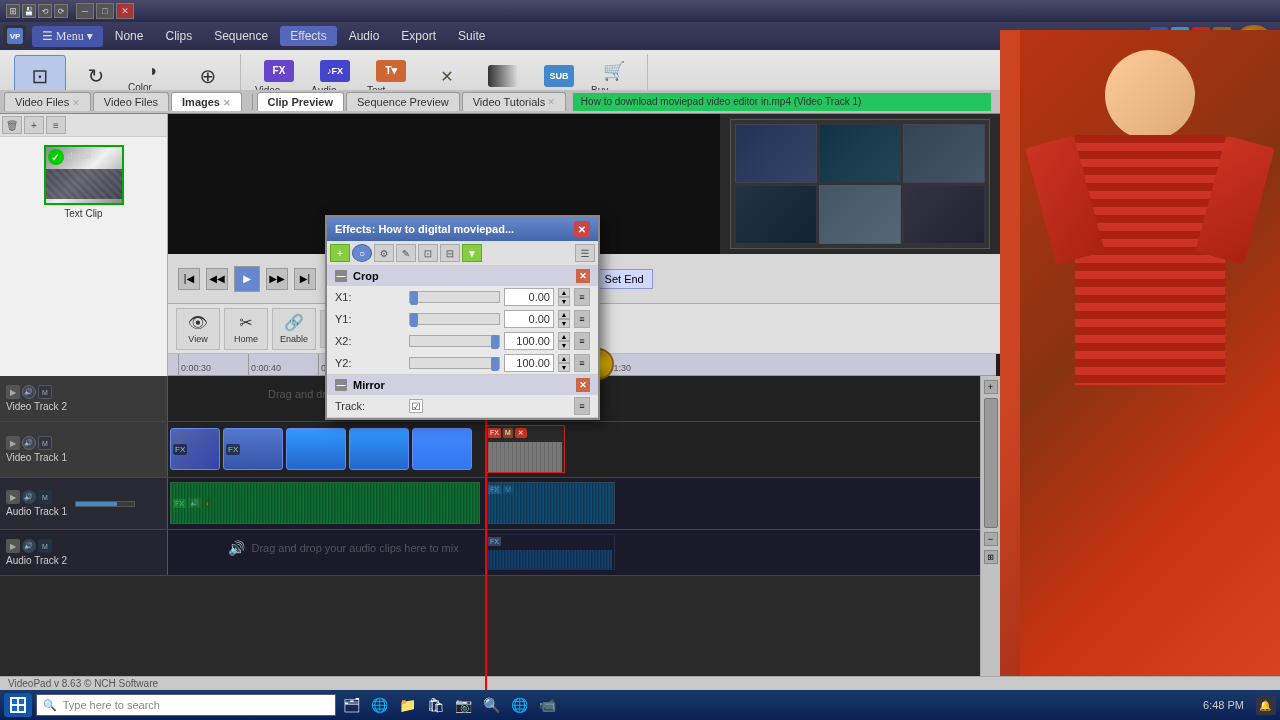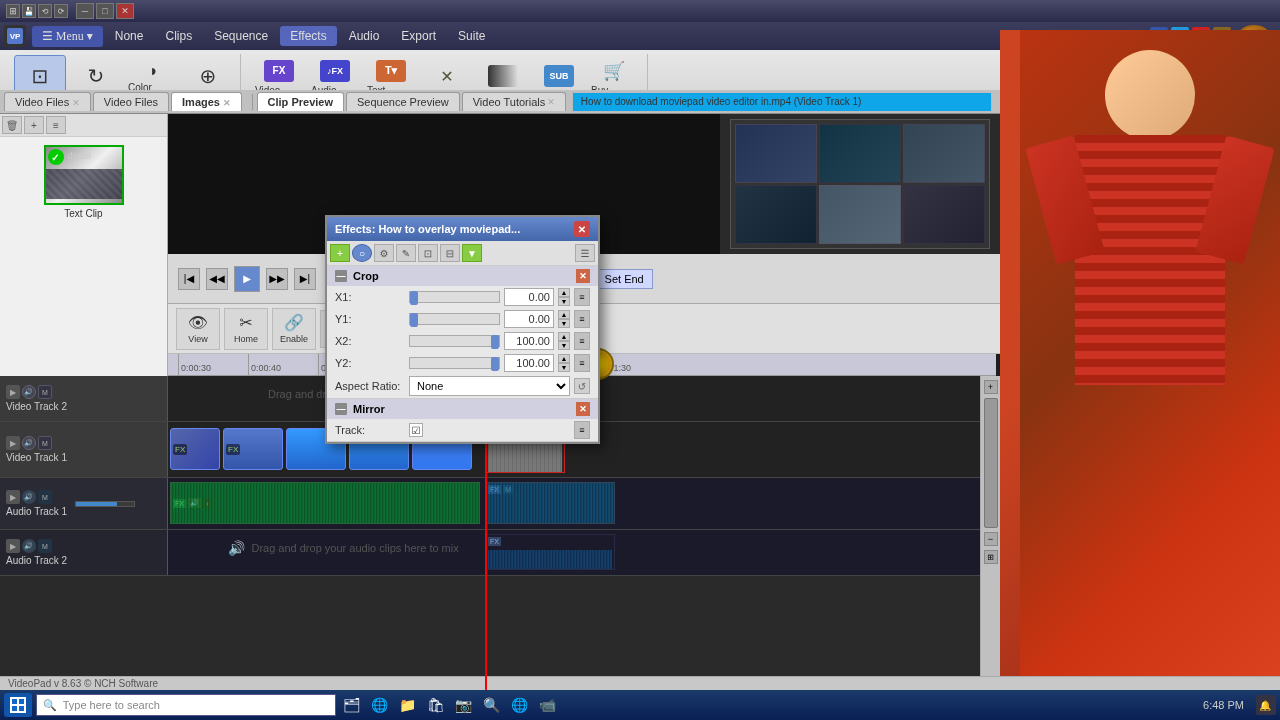--- a/index.html
+++ b/index.html
@@ -730,21 +730,21 @@
     <div class="tab active">Images <span style="color:#aaa;font-size:9px;">✕</span></div>
   </div>
   <div style="width:1px;height:16px;background:#999;margin:0 4px;"></div>
 
   <div class="tab active">Clip Preview</div>
   <div class="tab">Sequence Preview</div>
   <div class="tab" style="display:flex;align-items:center;gap:2px;">
     <span>Video Tutorials</span>
     <span style="color:#aaa;font-size:9px;">✕</span>
   </div>
-  <div id="breadcrumb-bar" style="flex:1;background:#0ea5e9;height:20px;display:flex;align-items:center;padding:0 8px;font-size:10px;color:#333;border:1px solid #bbb;margin-left:4px;overflow:hidden;white-space:nowrap;text-overflow:ellipsis;">How to download moviepad video editor in.mp4 (Video Track 1)</div>
+  <div id="breadcrumb-bar" style="flex:1;background:#22c55e;height:20px;display:flex;align-items:center;padding:0 8px;font-size:10px;color:#333;border:1px solid #bbb;margin-left:4px;overflow:hidden;white-space:nowrap;text-overflow:ellipsis;">How to download moviepad video editor in.mp4 (Video Track 1)</div>
 </div>
 
 <div id="file-panel">
 
   <div class="fp-toolbar">
     <div class="fp-tb-btn">🗑</div>
     <div class="fp-tb-btn">+</div>
     <div class="fp-tb-btn">≡</div>
   </div>
 
@@ -975,21 +975,21 @@
 
 <div style="position:absolute;right:280px;top:376px;width:20px;bottom:30px;background:#c0c0c0;border-left:1px solid #aaa;display:flex;flex-direction:column;align-items:center;padding:4px 0;gap:4px;">
   <div style="width:14px;height:14px;background:#aaa;border:1px solid #888;display:flex;align-items:center;justify-content:center;font-size:9px;cursor:pointer;">+</div>
   <div style="width:14px;height:130px;background:#999;border:1px solid #777;border-radius:2px;cursor:pointer;"></div>
   <div style="width:14px;height:14px;background:#aaa;border:1px solid #888;display:flex;align-items:center;justify-content:center;font-size:9px;cursor:pointer;">−</div>
   <div style="width:14px;height:14px;background:#aaa;border:1px solid #888;display:flex;align-items:center;justify-content:center;font-size:8px;cursor:pointer;">⊞</div>
 </div>
 
 <div id="effects-dialog">
   <div id="effects-title">
-    <span>Effects: How to overlay moviepad...</span>
+    <span>Effects: How to digital moviepad...</span>
     <div class="dlg-close">✕</div>
   </div>
 
   <div class="dlg-toolbar">
     <div class="dlg-tb-btn green">+</div>
     <div class="dlg-tb-btn" style="border-radius:50%;background:#6688cc;color:white;border-color:#4466aa;">○</div>
     <div class="dlg-tb-btn">⚙</div>
     <div class="dlg-tb-btn">✎</div>
     <div class="dlg-tb-btn">⊡</div>
     <div class="dlg-tb-btn">⊟</div>
@@ -1058,30 +1058,20 @@
           </div>
       </div>
       <div class="effect-input">100.00</div>
       <div class="input-arrows">
         <div class="inp-arr">▲</div>
         <div class="inp-arr">▼</div>
       </div>
       <div class="effect-menu-btn">≡</div>
     </div>
 
-    <div class="effect-row">
-      <div class="effect-label">Aspect Ratio:</div>
-      <select class="aspect-select">
-        <option>None</option>
-        <option>16:9</option>
-        <option>4:3</option>
-        <option>1:1</option>
-      </select>
-      <div class="reset-btn">↺</div>
-    </div>
   </div>
 
   <div class="effect-section">
     <div class="effect-section-header">
       <div class="collapse-btn">—</div>
       <span>Mirror</span>
       <div class="close-effect-btn">✕</div>
     </div>
 
     <div class="effect-row">

